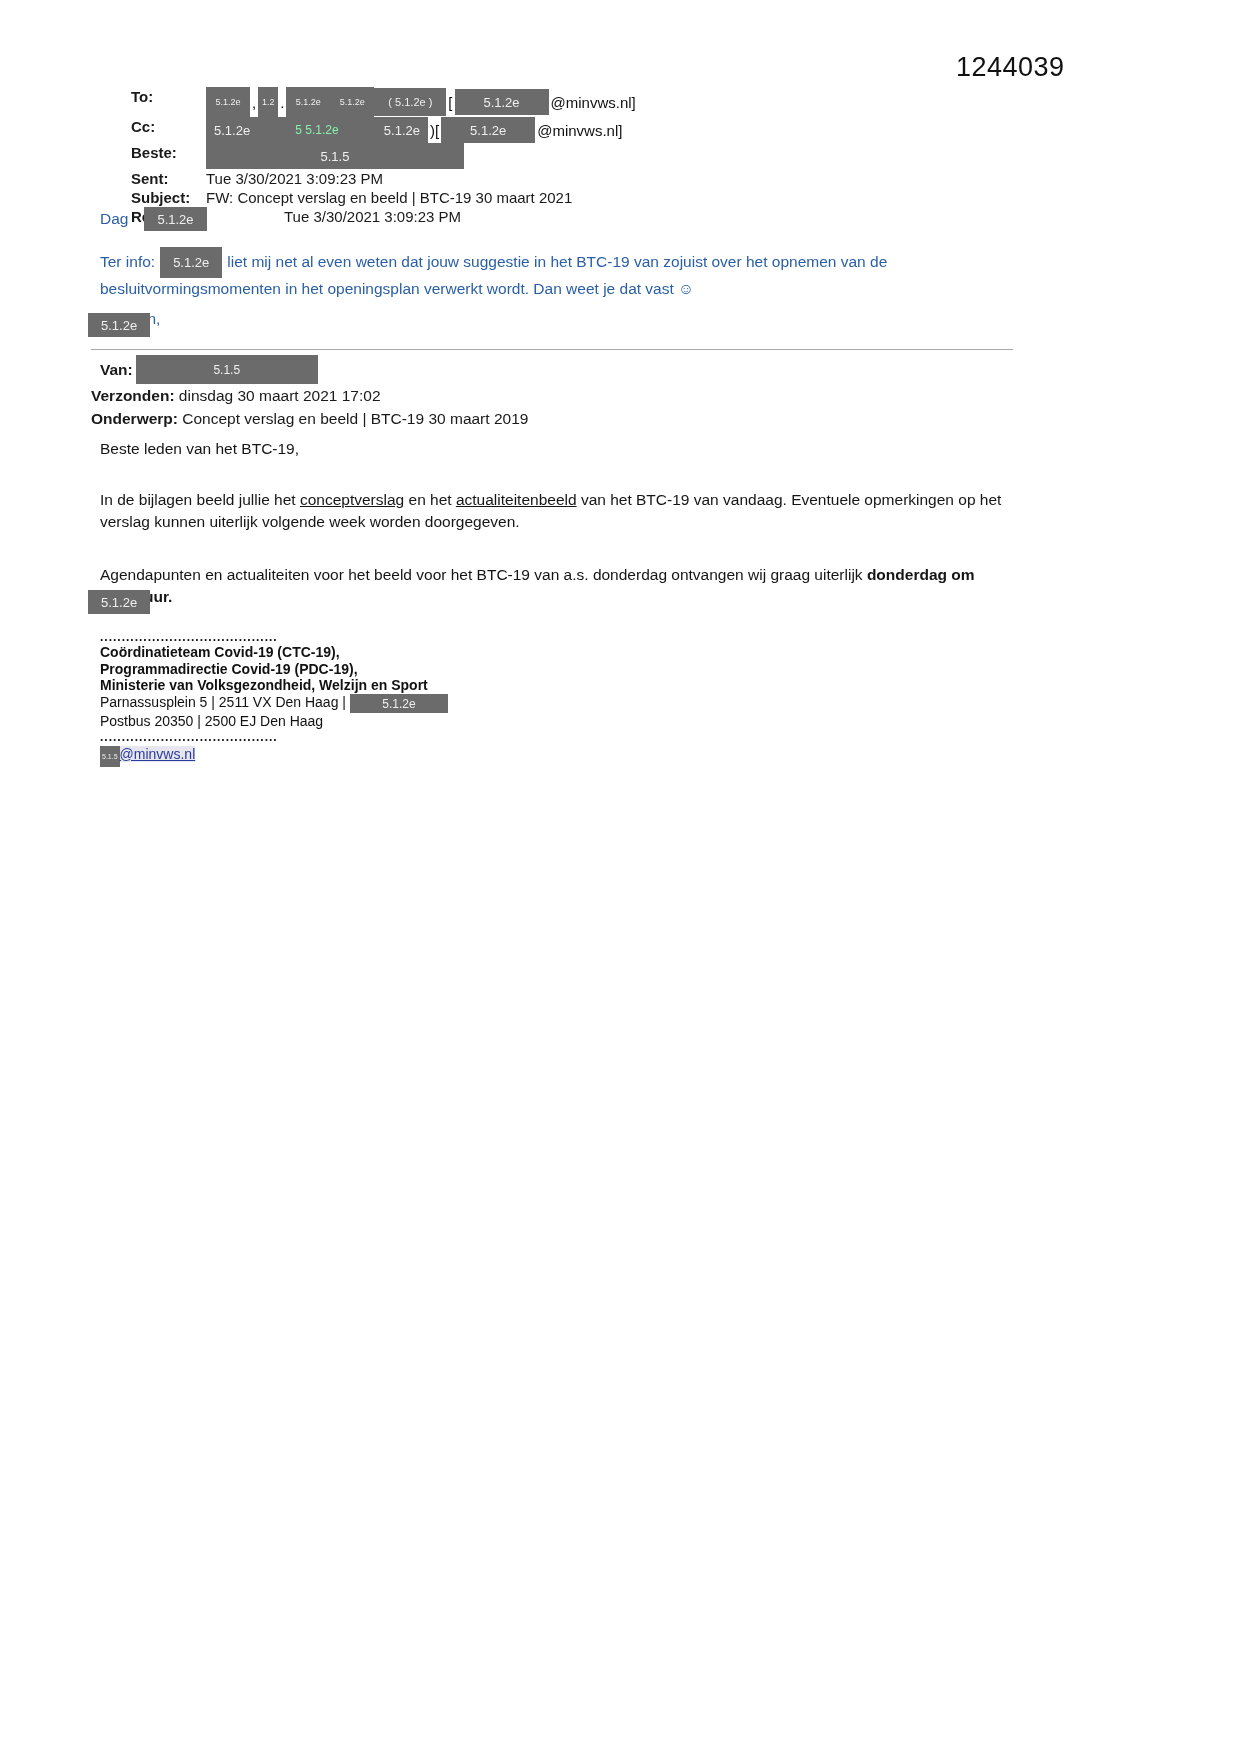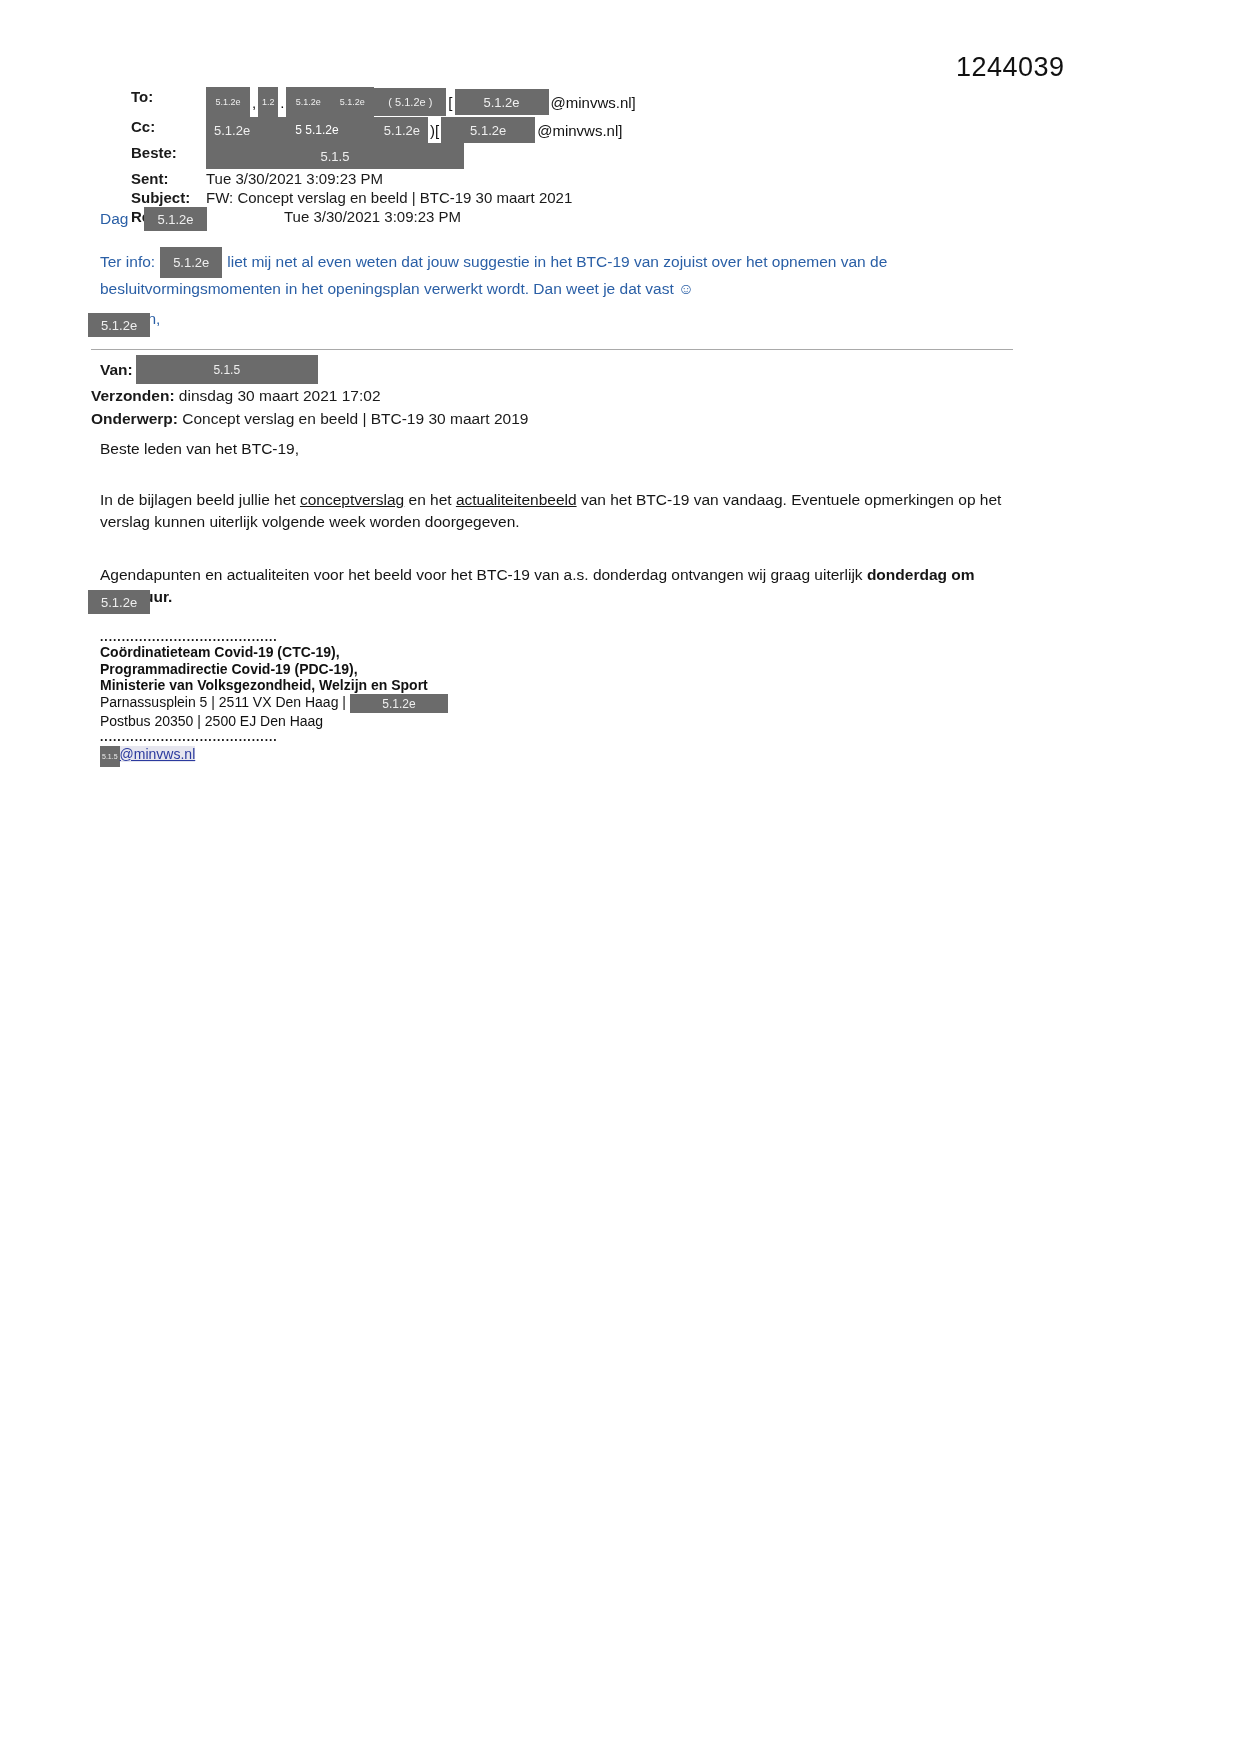--- a/index.html
+++ b/index.html
@@ -29,21 +29,21 @@
     background:#6b6b6b; color:#efefef;
     display:inline-block; text-align:center;
     vertical-align:middle;
   }
   .rx-sm   { font-size:9px;  padding:6px 5px 5px; min-width:44px; }
   .rx-xs   { font-size:9px;  padding:6px 3px 5px; min-width:20px; }
   .rx-par  { font-size:11px; padding:5px 6px 4px; min-width:72px; }
   .rx-wide { font-size:13px; padding:4px 0 3px; width:94px; }
   .rx-cc   { width:222px; font-size:13px; padding:4px 8px 3px;
              display:inline-flex; justify-content:space-between; align-items:center; }
-  .rx-cc .dim { color:#ffffff; font-size:12px; }
+  .rx-cc .dim { color:#86efac; font-size:12px; }
   .rx-from { width:258px; font-size:13px; padding:4px 0 3px; }
   .rx-body { font-size:13px; padding:5px 13px 4px; }
   .rx-van  { width:182px; font-size:12px; padding:4px 0 3px; }
   .rx-addr { width:98px;  font-size:12px; padding:2px 0 1px; }
   .rx-tiny { font-size:7px; padding:3px 2px 2px; vertical-align:baseline; }
 
   
   .msg1 { position:absolute; left:100px; top:207px; width:830px; color:#2a5fa6; font-size:15.5px; }
   .msg1 .line-dag { display:flex; align-items:center; gap:16px; }
   .msg1 .para { margin-top:16px; line-height:22px; }

